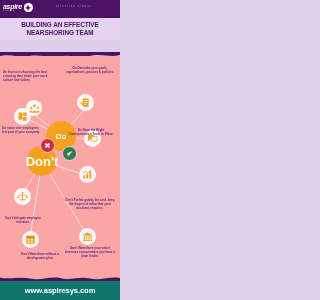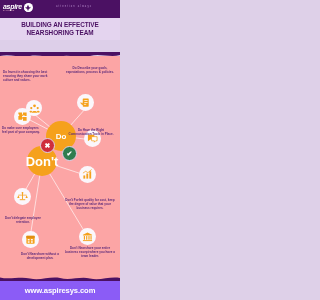--- a/index.html
+++ b/index.html
@@ -46,21 +46,21 @@
   .badge-x{left:40px;top:82px;background:#cf2d3c;}
 
   .bubble{position:absolute;border-radius:50%;background:#fbf7fc;display:flex;align-items:center;justify-content:center;}
   .bubble svg{display:block;}
 
   .note{position:absolute;font-size:3.05px;line-height:4.1px;color:#5c2a7a;font-weight:bold;}
   .note.c{text-align:center;}
 
   
   .footer-torn{position:absolute;left:0;top:276px;width:120px;height:6px;}
-  .footer{position:absolute;left:0;bottom:0;width:120px;height:19px;background:#8b5cf6;
+  .footer{position:absolute;left:0;bottom:0;width:120px;height:19px;background:#0f766e;
     display:flex;align-items:center;justify-content:center;}
   .footer-url{font-size:7.6px;font-weight:bold;color:#ffffff;letter-spacing:-0.1px;}
 </style>
 </head>
 <body>
 
 <div class="poster">
 
   <div class="header">
     <div class="logo-wrap">

